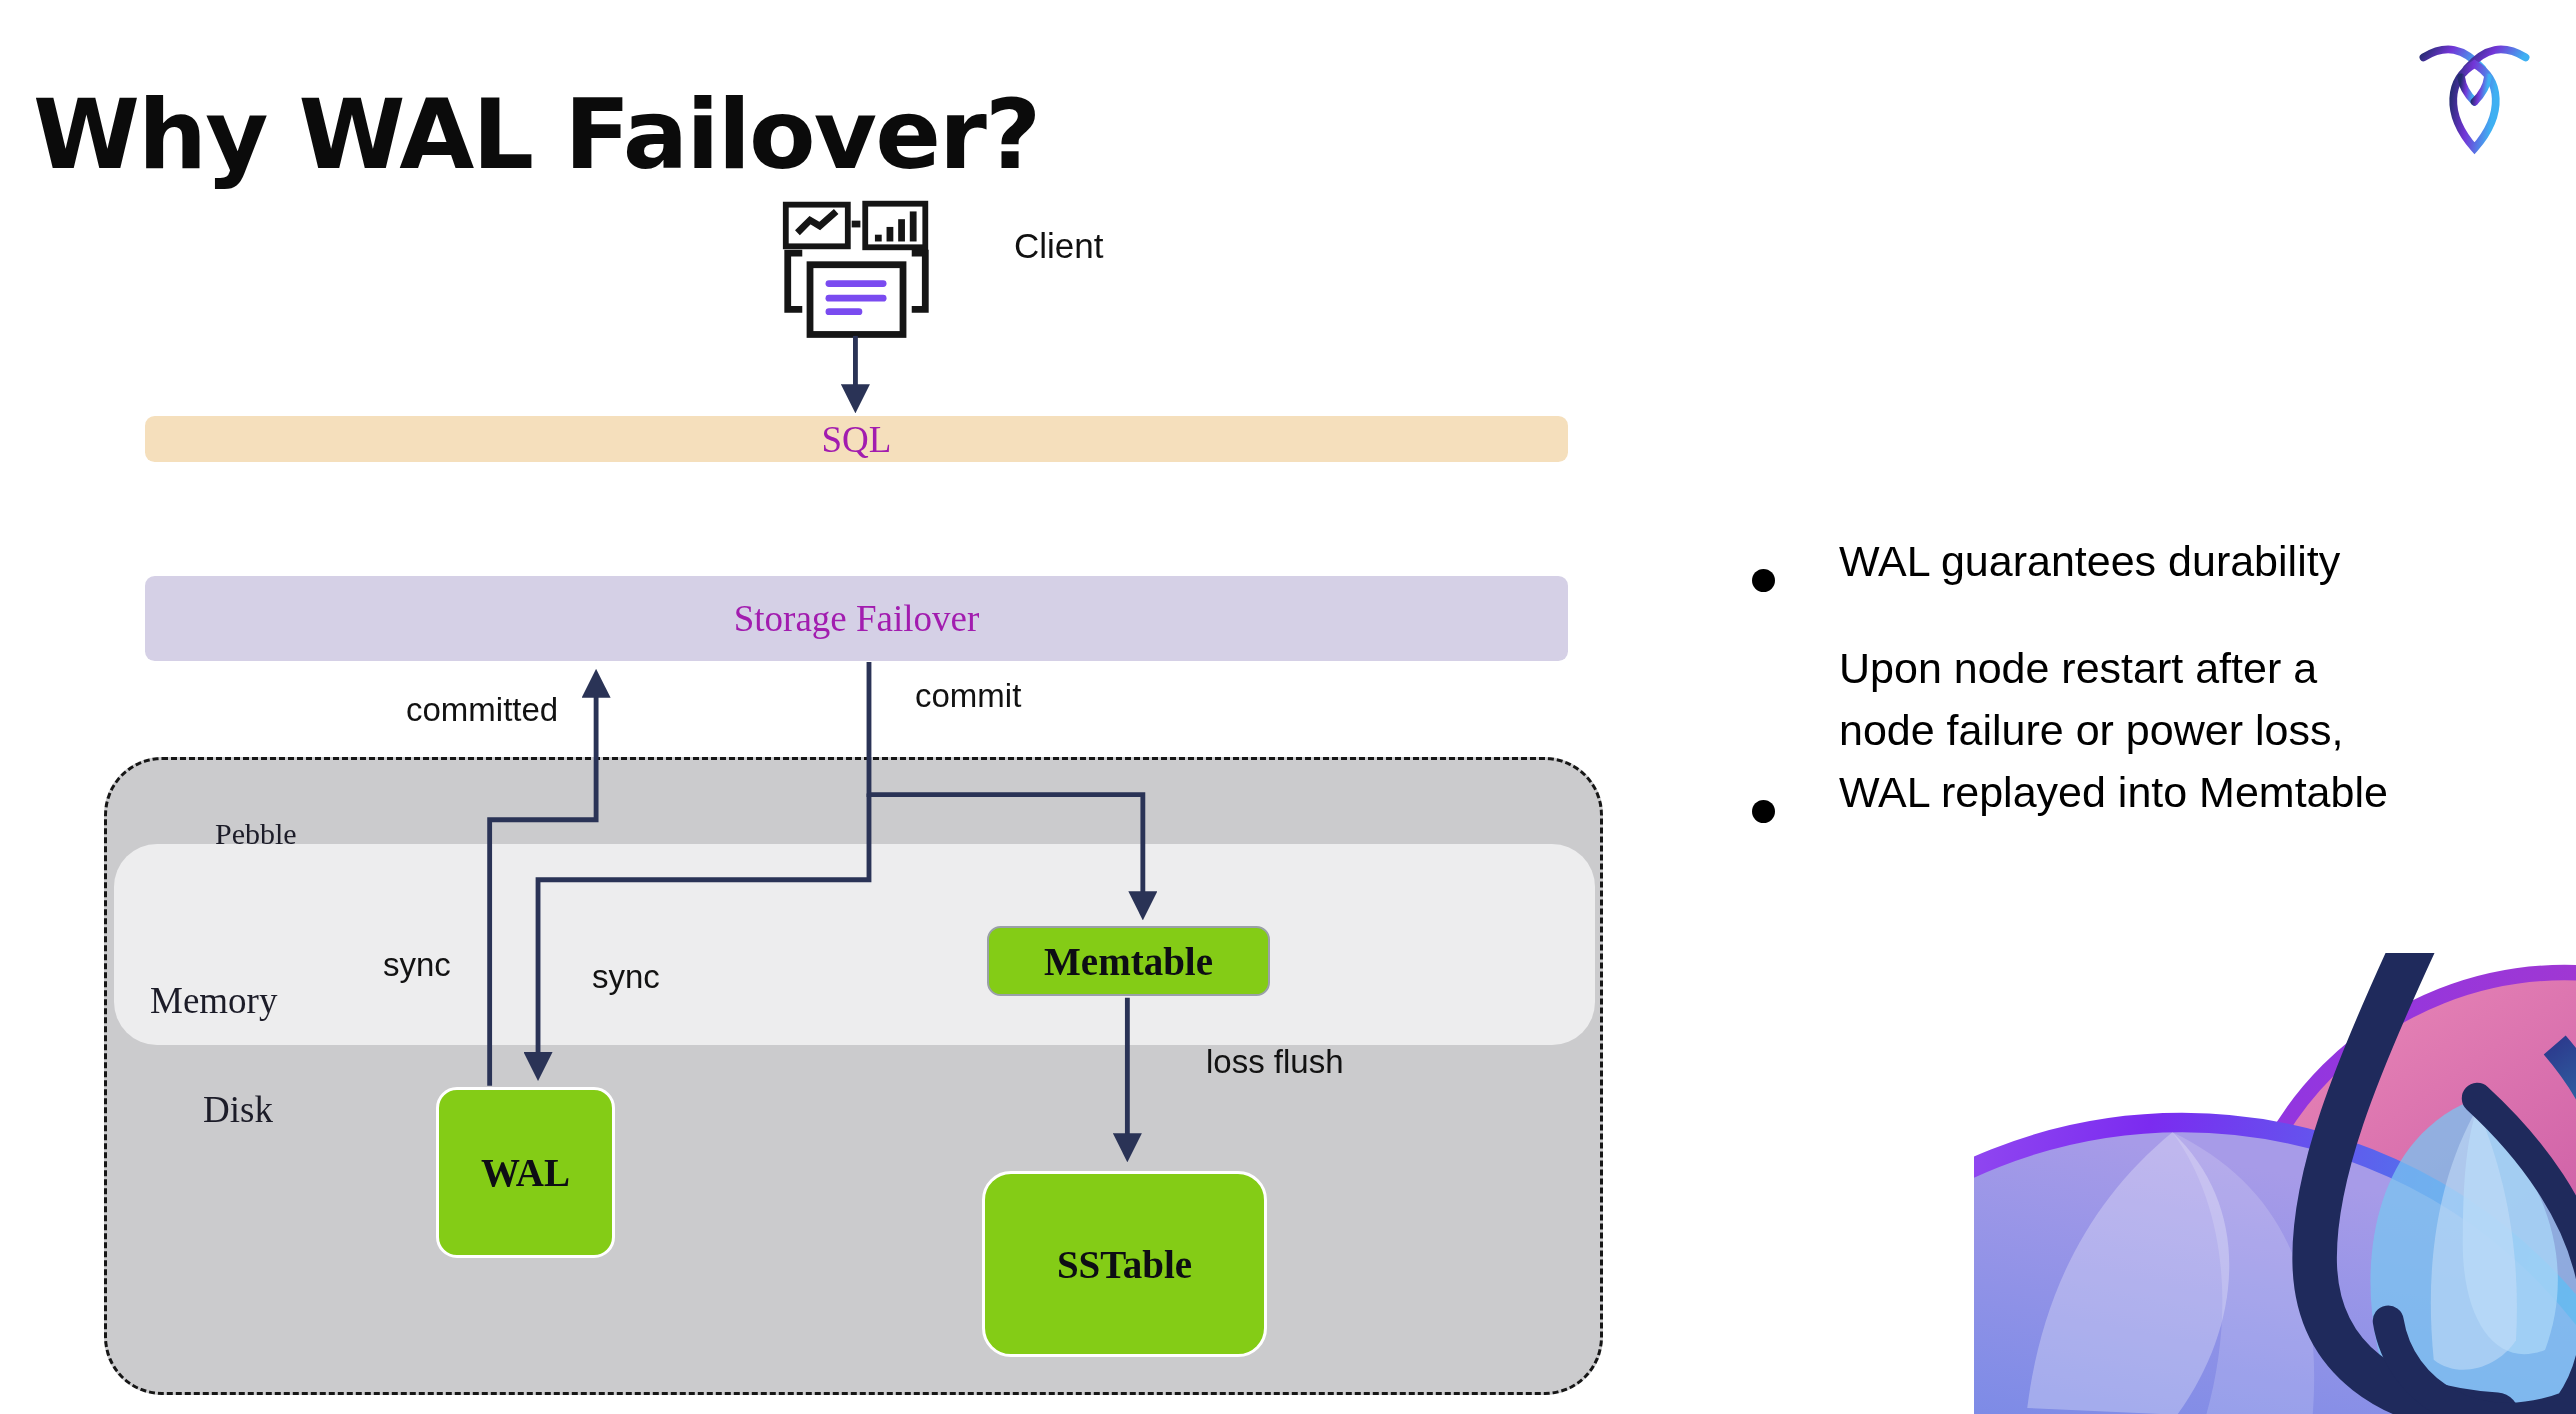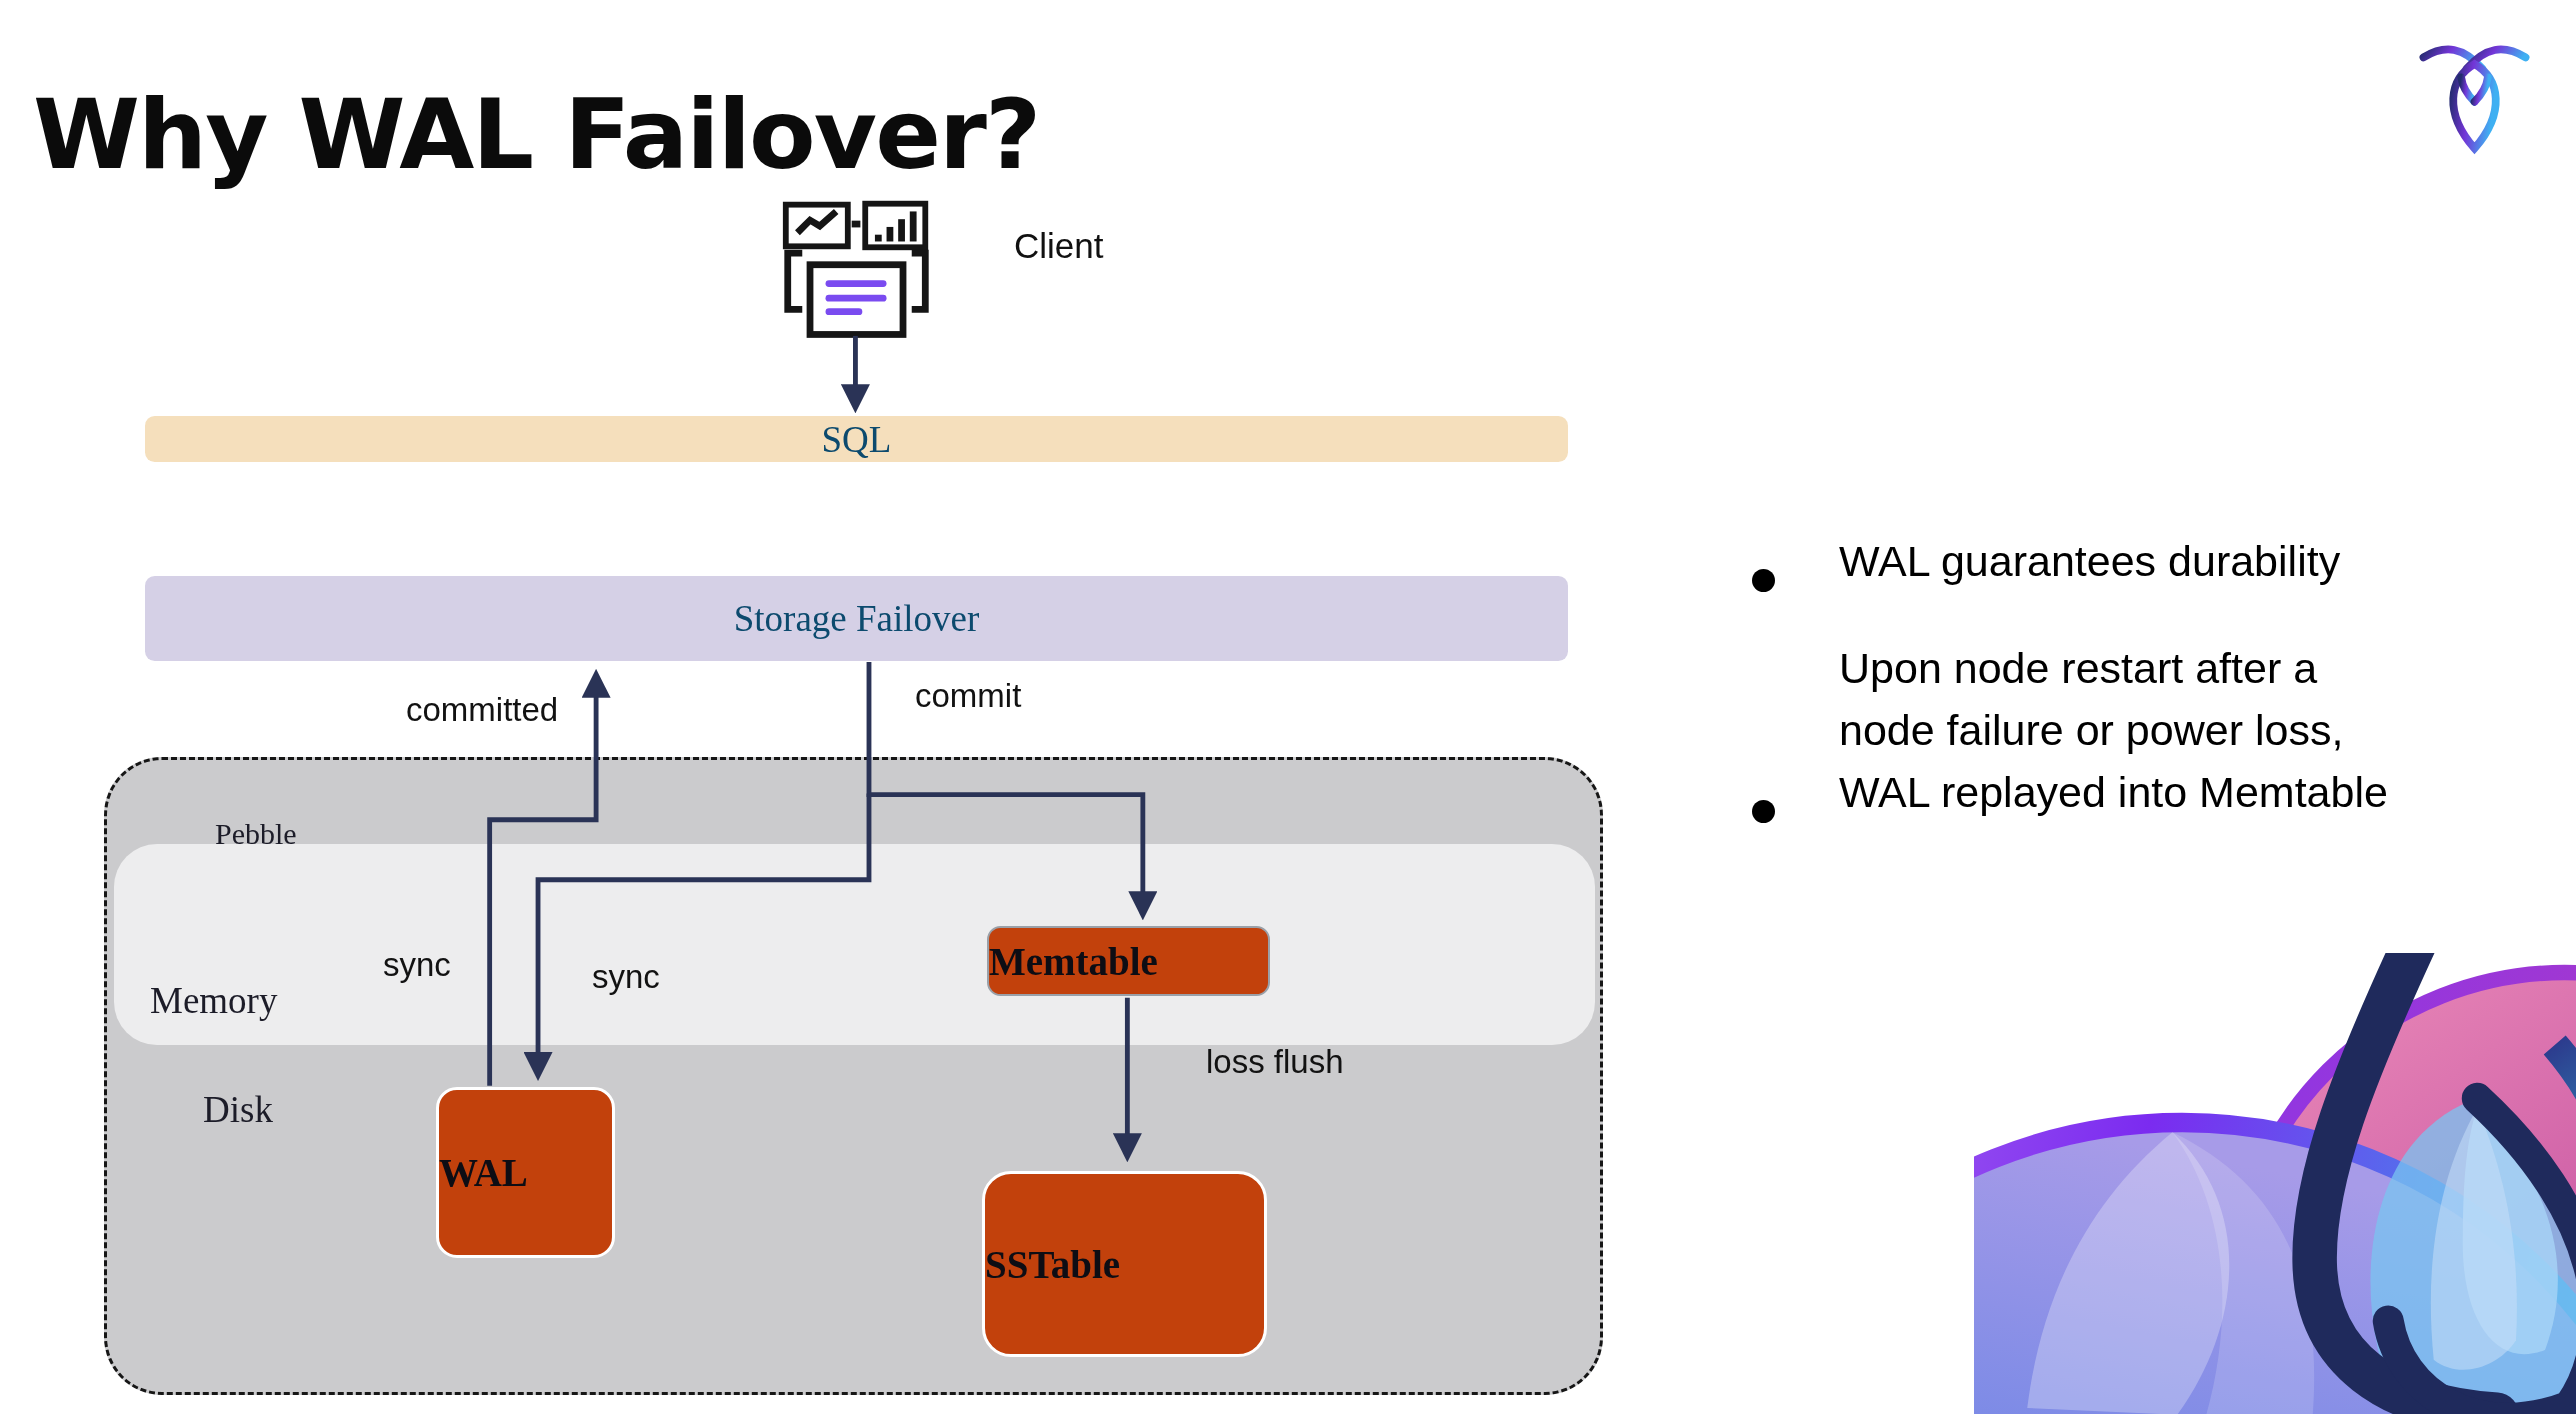--- a/index.html
+++ b/index.html
@@ -16,21 +16,21 @@
     font-size:97px;letter-spacing:-1.9px;color:#0b0b0b;margin-top:28px;
   }
 
   
   #client-label{left:1014px;top:226px;font-size:35px;color:#111;}
 
   
   .layer-bar{
     left:145px;width:1423px;border-radius:9.7px;
     display:flex;align-items:center;justify-content:center;
-    font-family:"Liberation Serif",serif;font-size:37px;color:#0c4a6e;
+    font-family:"Liberation Serif",serif;font-size:37px;color:#a21caf;
   }
   #bar-sql{top:416px;height:46px;background:#F5DFBC;}
   #bar-kv{top:503px;height:48px;background:#B5DBDE;}
   #bar-storage{top:576px;height:85px;background:#D5D0E6;}
 
   
   #pebble{
     left:104px;top:757px;width:1499px;height:638px;
     background:#CBCBCD;border:3.9px dashed #161616;border-radius:58px;
     box-sizing:border-box;
@@ -39,21 +39,21 @@
     left:114px;top:844px;width:1481px;height:201px;
     background:#EDEDEE;border-radius:43px;
   }
   .zone-label{font-family:"Liberation Serif",serif;color:#1c1c28;}
   #pebble-label{left:215px;top:817px;font-size:30px;}
   #memory-label{left:150px;top:979px;font-size:37px;}
   #disk-label{left:203px;top:1088px;font-size:37px;}
 
   
   .blue-box{
-    background:#c2410c;display:flex;align-items:center;
+    background:#84cc16;display:flex;align-items:center;justify-content:center;
     font-family:"Liberation Serif",serif;font-weight:bold;font-size:39px;color:#0d0d14;
     box-sizing:border-box;
   }
   #wal-box{left:436px;top:1087px;width:179px;height:171px;border:3.9px solid #ffffff;border-radius:21px;}
   #memtable-box{left:987px;top:926px;width:283px;height:70px;border:2.9px solid #9aa0a8;border-radius:13.5px;}
   #sstable-box{left:982px;top:1171px;width:285px;height:186px;border:3.9px solid #ffffff;border-radius:29px;}
 
   
   .edge-label{font-size:33px;color:#121212;}
   #lbl-committed{left:406px;top:691px;}

